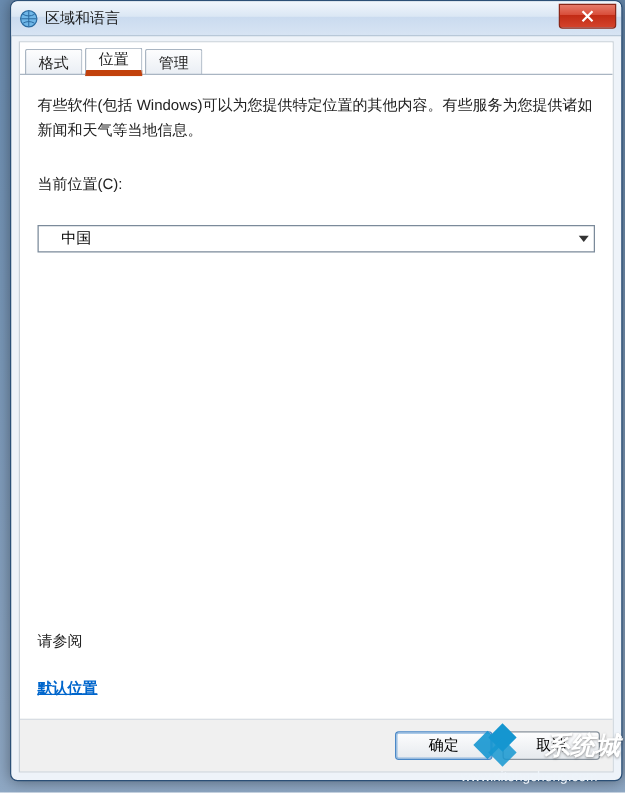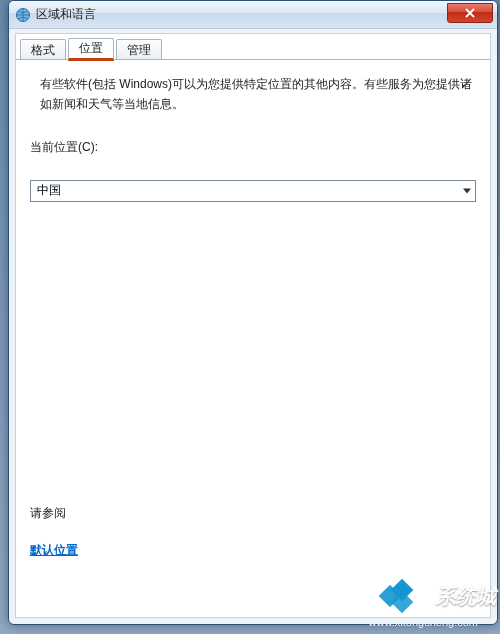--- a/index.html
+++ b/index.html
@@ -91,51 +91,50 @@
   border-radius: 2px 2px 0 0;
   display: flex;
   align-items: center;
   font-size: 12px;
   color: #222;
   position: relative;
   top: 1px;
 }
 .tab.active {
   background: #fff;
-  border-bottom: 3px solid #c2410c;
+  border-bottom: 5px solid #c2410c;
   z-index: 2;
   height: 23px;
   top: 0;
 }
 .panel {
   position: absolute;
   left: 0; right: 0;
   top: 26px;
   bottom: 42px;
   padding: 14px 14px;
   background: #fff;
 }
 .desc {
   color: #222;
   line-height: 1.7;
   margin-bottom: 24px;
-  margin-left: 10px;
 }
 .field-label {
   color: #222;
   margin-bottom: 24px;
 }
 .combo {
   width: 100%;
   height: 22px;
   border: 1px solid #7b8a9a;
   background: #fff;
   display: flex;
   align-items: center;
-  padding-left: 6px;
+  padding-left: 18px;
   position: relative;
   font-size: 12px;
 }
 .combo .arrow {
   position: absolute;
   right: 4px;
   top: 50%;
   transform: translateY(-50%);
   width: 0; height: 0;
   border-left: 4px solid transparent;
@@ -250,20 +249,28 @@
         <span>中国</span>
         <span class="arrow"></span>
       </div>
 
       <div class="see-also">
         <div class="see-also-label">请参阅</div>
         <span class="link">默认位置</span>
       </div>
     </div>
 
+    <div class="button-row">
+      <div class="btn default">
+        <span>确定</span>
+      </div>
+      <div class="btn">
+        <span>取消</span>
+      </div>
+    </div>
   </div>
 </div>
 
 <div class="watermark">
   <div class="wm-icon">
     <div class="wm-diamond wm-d1"></div>
     <div class="wm-diamond wm-d2"></div>
     <div class="wm-diamond wm-d3"></div>
   </div>
   <span class="wm-text">系统城</span>

